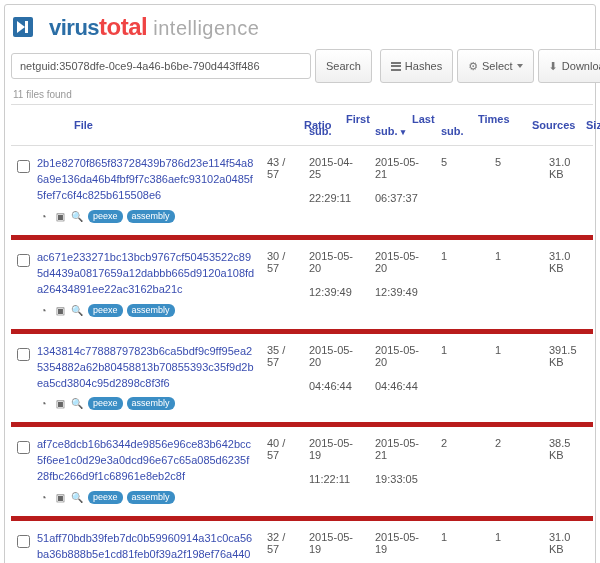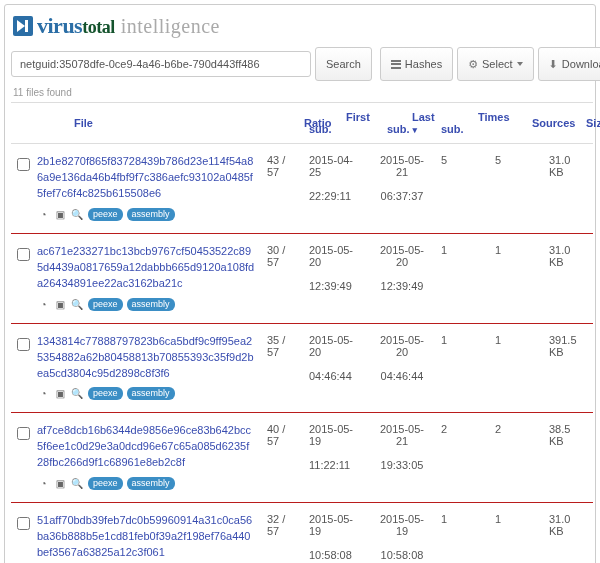--- a/index.html
+++ b/index.html
@@ -1,47 +1,47 @@
 <!DOCTYPE html>
 <html><head>
 <meta charset="utf-8">
 <style>
   * { box-sizing: border-box; margin: 0; padding: 0; }
   body { font-family: "Helvetica Neue", Arial, sans-serif; font-size: 11px; color: #555; background: #fff; width: 600px; }
   .frame { border: 1px solid #ccc; border-radius: 3px; margin: 4px; padding: 6px 6px 0 6px; }
   
-  .logo-row { display: flex; align-items: center; gap: 4px; padding: 2px 2px 8px 2px; font-family: Liberation Serif, serif; }
+  .logo-row { display: flex; align-items: center; gap: 16px; padding: 2px 2px 8px 2px; }
   .logo-mark { width: 20px; height: 20px; background: #2b6ea6; display: inline-flex; align-items: center; justify-content: center; border-radius: 2px; }
   .logo-text { display: flex; align-items: baseline; font-weight: 700; }
   .logo-virus { color: #2b6ea6; font-size: 22px; letter-spacing: -0.5px; }
-  .logo-total { color: #14532d; font-size: 18px; letter-spacing: -0.5px; }
+  .logo-total { color: #ef4444; font-size: 24px; letter-spacing: -0.5px; }
   .logo-intel { color: #aaa; font-size: 20px; font-weight: 400; margin-left: 6px; letter-spacing: 0.5px; }
   
   .controls-row { display: flex; align-items: center; gap: 4px; margin-bottom: 6px; }
   .search-box { flex: 0 0 300px; height: 26px; border: 1px solid #ccc; border-radius: 3px; padding: 0 8px; font-size: 11px; color: #555; }
   .btn { height: 14px; border: 1px solid #ccc; border-radius: 3px; background: linear-gradient(#fff,#f0f0f0); padding: 16px 10px; font-size: 11px; color: #555; cursor: pointer; display: inline-flex; align-items: center; gap: 4px; }
   .spacer { flex: 1; }
   .caret { width: 0; height: 0; border-left: 3px solid transparent; border-right: 3px solid transparent; border-top: 4px solid #777; display: inline-block; }
   .icon-hashes { width: 10px; height: 9px; display: inline-flex; flex-direction: column; justify-content: space-between; }
   .icon-hashes span { height: 2px; background: #777; display:block; }
   .icon-cog { font-size: 11px; color:#777; }
   .icon-dl { font-size: 11px; color:#777; }
   .found { font-size: 10px; color: #999; margin: 4px 0 4px 2px; }
   
   table { width: 100%; border-collapse: collapse; table-layout: fixed; }
   thead th { text-align: left; font-weight: 700; font-size: 11px; padding: 8px 6px; border-top: 1px solid #ddd; border-bottom: 1px solid #ddd; color:#555; }
   thead th a { color: #394db0; text-decoration: none; padding-left: 37px; }
   thead th.sorted a { color: #394db0; }
   thead th .sort-caret { color:#394db0; font-size:9px; }
-  tbody td { vertical-align: top; padding: 10px 6px 12px 6px; border-bottom: 1px solid #b91c1c; font-size: 11px; }
+  tbody td { vertical-align: top; padding: 10px 6px 12px 6px; border-bottom: 5px solid #b91c1c; font-size: 11px; }
   .col-check { width: 20px; }
   .col-file { width: 230px; }
   .col-ratio { width: 42px; margin-left: 32px; }
   .col-date { width: 66px; }
-  .col-date2 { width: 66px; text-align: center; }
+  .col-date2 { width: 66px; }
   .col-num { width: 54px; }
   .col-size { width: 50px; }
   input[type=checkbox] { margin-top: 4px; }
   .hash { color: #394db0; text-decoration: none; word-break: break-all; line-height: 1.45; display: block; }
   .meta-row { margin-top: 6px; display: flex; align-items: center; gap: 4px; }
   .mini-icon { width: 13px; height: 13px; display: inline-flex; align-items: center; justify-content: center; font-size: 10px; color: #666; }
   .tag { background: #3b8ec5; color: #fff; font-size: 9px; padding: 2px 5px; border-radius: 6px; line-height: 1; }
   .date-cell div + div { margin-top: 12px; }
 </style>
 </head>

